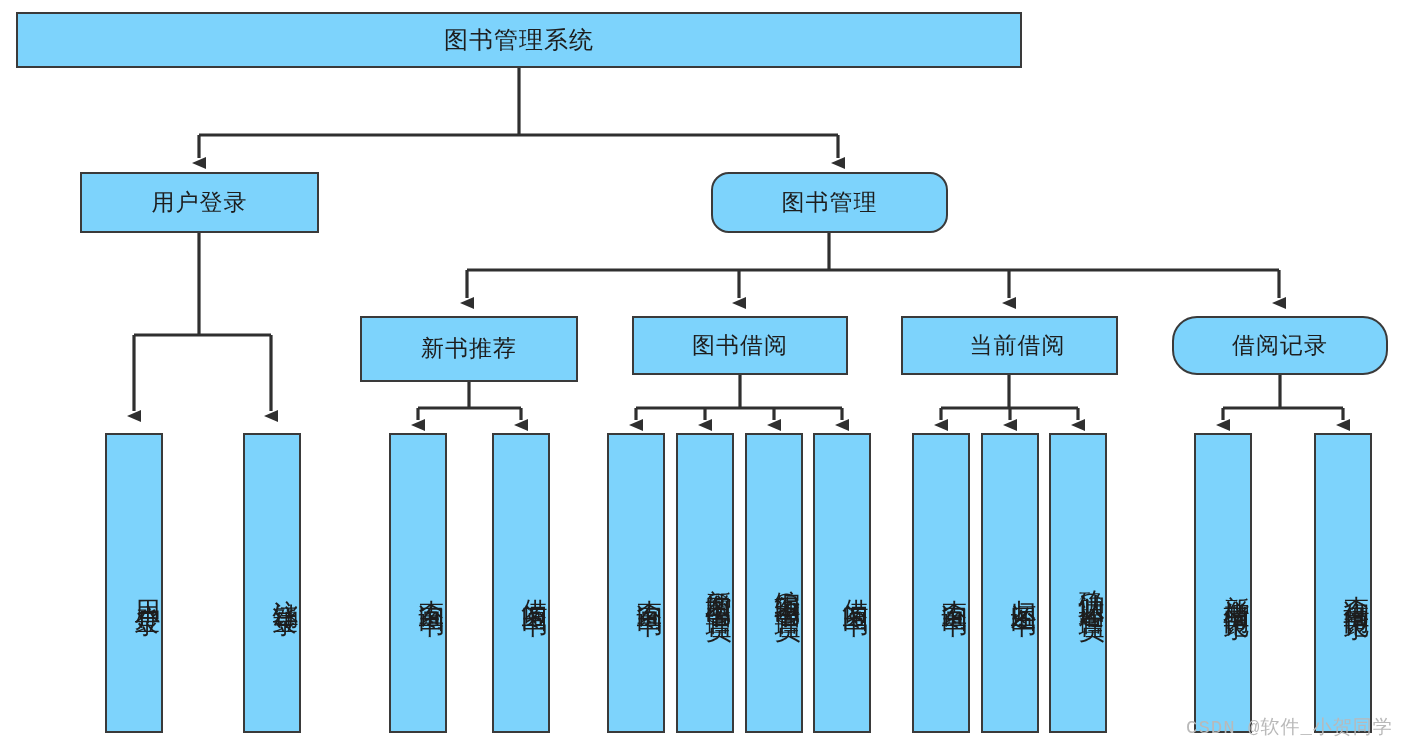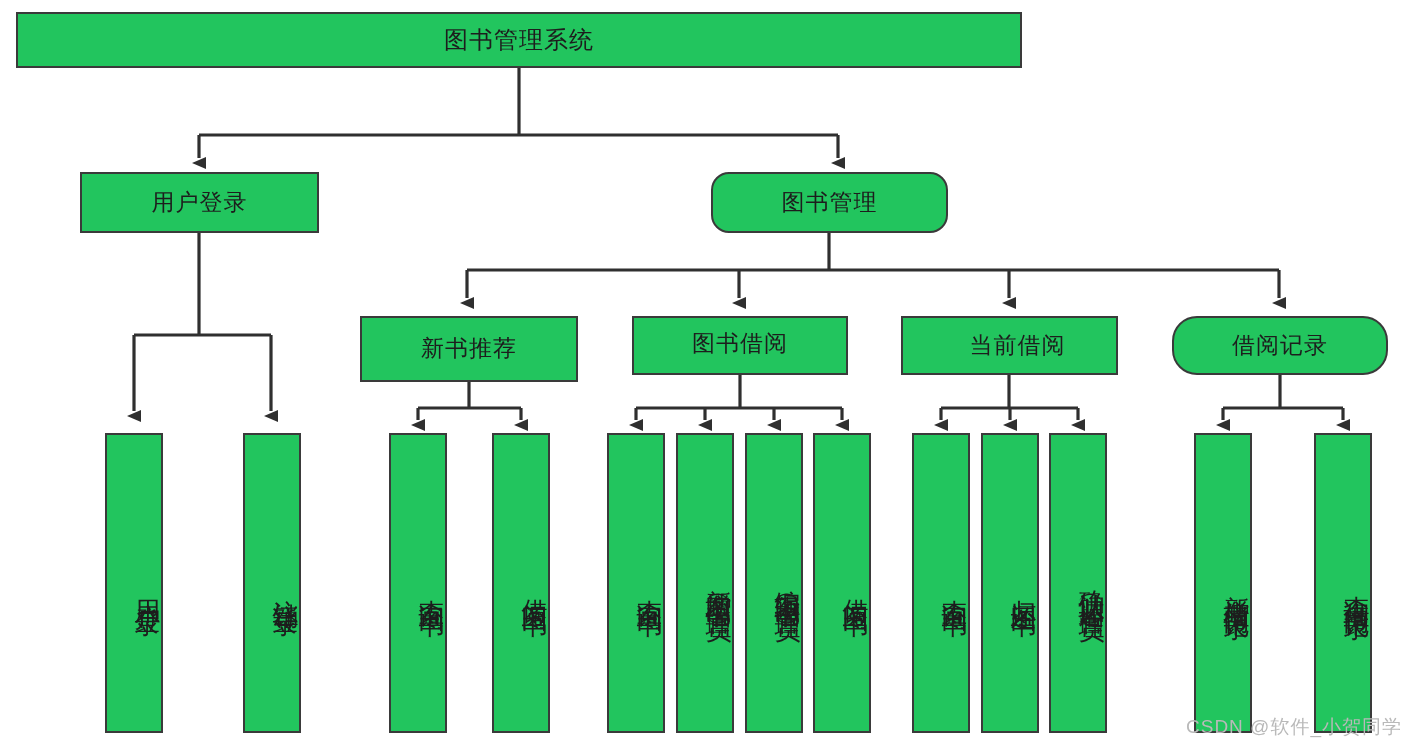--- a/index.html
+++ b/index.html
@@ -17,21 +17,21 @@
   svg#wires{
     position:absolute;
     left:0;top:0;
     width:1405px;height:747px;
     pointer-events:none;
   }
   .node{
     position:absolute;
     box-sizing:border-box;
     border:2.4px solid #3a3a3a;
-    background:#22c55e;
+    background:#7dd3fc;
     display:flex;
     align-items:center;
     justify-content:center;
     color:#1d1d1d;
     letter-spacing:1px;
   }
   .node.h{
     font-size:23px;
     line-height:1.1;
   }
@@ -115,21 +115,21 @@
       <path d="M1343,408 L1343,420" marker-end="url(#arw)"></path>
     </g>
   </svg>
 
   <div class="node h root" style="left:16px;top:12px;width:1006px;height:56px;">图书管理系统</div>
 
   <div class="node h" style="left:80px;top:172px;width:239px;height:61px;">用户登录</div>
   <div class="node h" style="left:711px;top:172px;width:237px;height:61px;border-radius:18px;">图书管理</div>
 
   <div class="node h" style="left:360px;top:316px;width:218px;height:66px;">新书推荐</div>
-  <div class="node h" style="left:632px;top:316px;width:216px;height:59px;font-family:Liberation Mono, monospace;">图书借阅</div>
+  <div class="node h" style="left:632px;top:316px;width:216px;height:59px;">图书借阅</div>
   <div class="node h" style="left:901px;top:316px;width:217px;height:59px;padding-left:16px;">当前借阅</div>
   <div class="node h" style="left:1172px;top:316px;width:216px;height:59px;border-radius:25px;">借阅记录</div>
 
   <div class="node v" style="left:105px;top:433px;width:58px;height:300px;">
     <span>用户登录</span>
   </div>
   <div class="node v" style="left:243px;top:433px;width:58px;height:300px;">
     <span>注销登录</span>
   </div>
 
@@ -163,15 +163,15 @@
     <span>确认归还（管理员）</span>
   </div>
 
   <div class="node v" style="left:1194px;top:433px;width:58px;height:300px;">
     <span>新增借阅记录</span>
   </div>
   <div class="node v" style="left:1314px;top:433px;width:58px;height:300px;">
     <span>查询借阅记录</span>
   </div>
 
-  <div class="watermark" style="left:1186px;top:714px;">CSDN @软件_小贺同学</div>
+  <div class="watermark" style="left:1186px;top:714px;font-family:Liberation Mono, monospace;">CSDN @软件_小贺同学</div>
 
 </div>
 
 </body></html>

